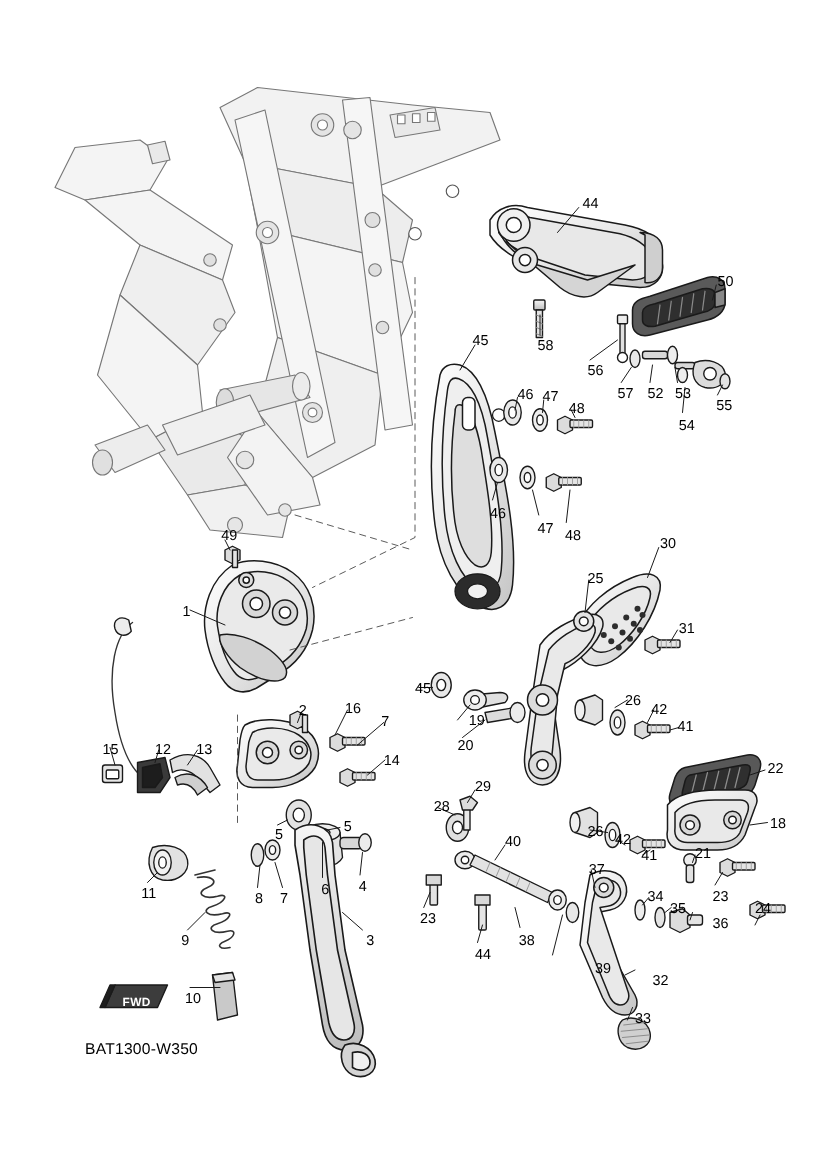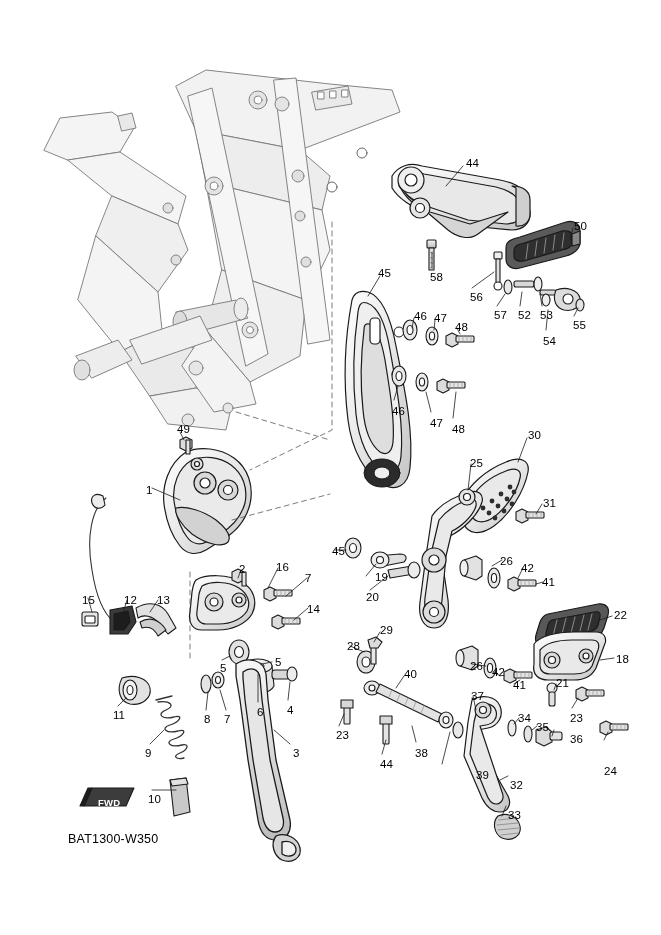--- a/index.html
+++ b/index.html
@@ -681,29 +681,29 @@
       <div class="lbl" style="left: 513px; top: 680px;">41</div>
       <div class="lbl" style="left: 220px; top: 663px;">5</div>
       <div class="lbl" style="left: 275px; top: 657px;">5</div>
       <div class="lbl" style="left: 404px; top: 669px;">40</div>
       <div class="lbl" style="left: 556px; top: 678px;">21</div>
       <div class="lbl" style="left: 570px; top: 713px;">23</div>
       <div class="lbl" style="left: 471px; top: 691px;">37</div>
       <div class="lbl" style="left: 518px; top: 713px;">34</div>
       <div class="lbl" style="left: 536px; top: 722px;">35</div>
       <div class="lbl" style="left: 554px; top: 734px; margin-left: 16px;">36</div>
-      <div class="lbl" style="left: 604px; top: 766px;">24</div>
+      <div class="lbl" style="left: 604px; top: 722px;">24</div>
       <div class="lbl" style="left: 113px; top: 710px;">11</div>
       <div class="lbl" style="left: 204px; top: 714px;">8</div>
       <div class="lbl" style="left: 224px; top: 714px;">7</div>
       <div class="lbl" style="left: 257px; top: 707px;">6</div>
       <div class="lbl" style="left: 287px; top: 705px;">4</div>
       <div class="lbl" style="left: 336px; top: 730px;">23</div>
       <div class="lbl" style="left: 380px; top: 759px;">44</div>
       <div class="lbl" style="left: 415px; top: 748px;">38</div>
       <div class="lbl" style="left: 440px; top: 770px; margin-left: 36px;">39</div>
       <div class="lbl" style="left: 145px; top: 748px;">9</div>
       <div class="lbl" style="left: 293px; top: 748px;">3</div>
-      <div class="lbl" style="left: 510px; top: 780px; text-align: right;">32</div>
+      <div class="lbl" style="left: 522px; top: 780px; text-align: right;">32</div>
       <div class="lbl" style="left: 508px; top: 810px;">33</div>
       <div class="lbl" style="left: 148px; top: 794px;">10</div>
     </div>
 </div>
 
 </body></html>

